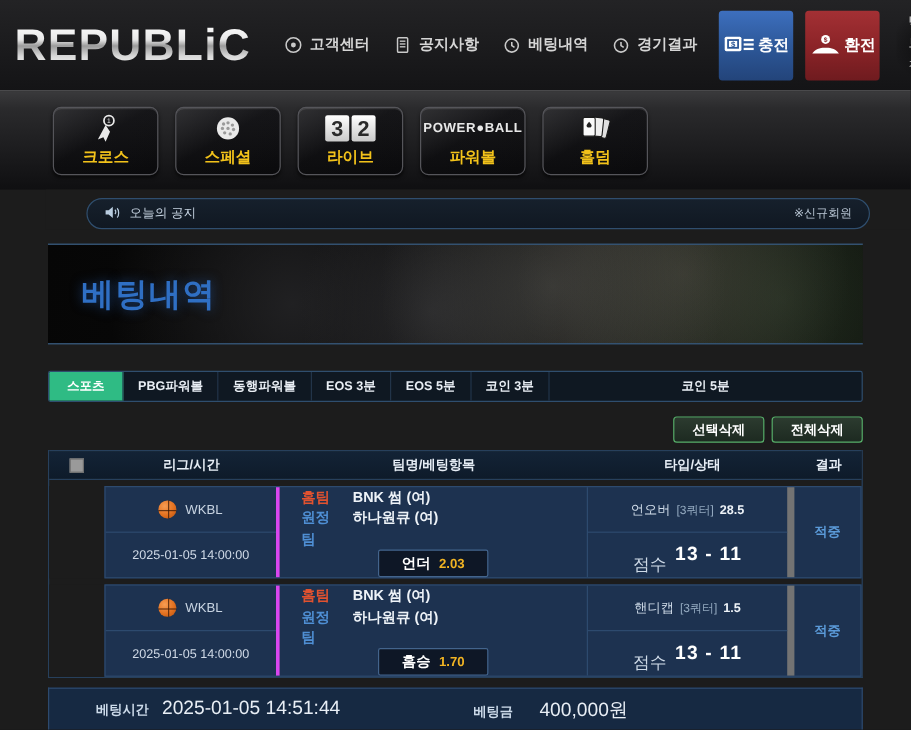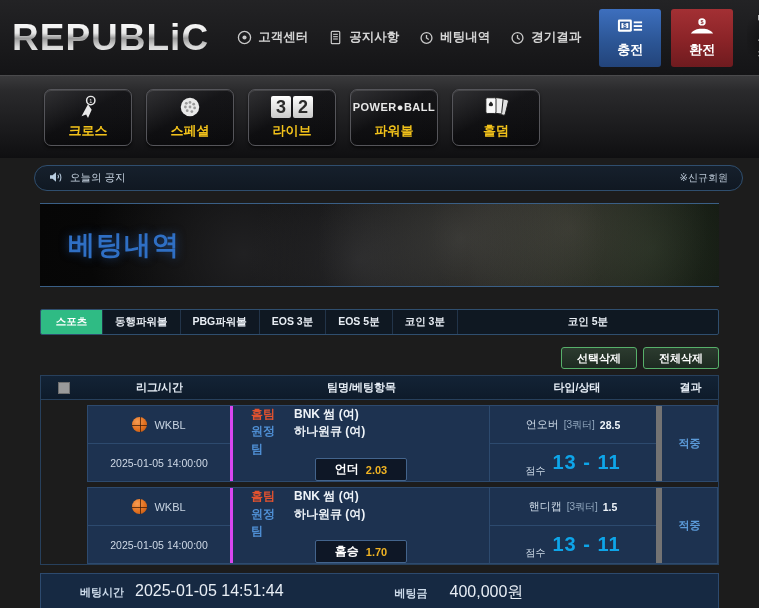--- a/index.html
+++ b/index.html
@@ -39,21 +39,21 @@
   }
   .nav-ico {
     width: 15px; height: 15px; display:inline-block;
     color:#c9c9c9;
   }
   .nav-ico svg { display:block; }
 
   .cta-wrap { display:flex; gap:10px; margin-left: 18px; }
   .cta {
     width: 62px; height: 58px; border-radius: 3px;
-    display:flex; flex-direction:column; align-items:center; justify-content:center;
+    display:flex; flex-direction:row; align-items:center; justify-content:center;
     gap:3px; color:#fff; font-size:13px; font-weight:bold; cursor:pointer;
   }
   .cta.charge { background: linear-gradient(180deg,#3d6fbe 0%,#2c5696 55%,#23447a 100%); }
   .cta.exchange { background: linear-gradient(180deg,#a33034 0%,#8a2327 55%,#6f1b1f 100%); }
   .cta-ico { width:26px; height:22px; }
 
   .userbox {
     margin-left: 14px;
     padding: 6px 8px 6px 10px;
     color:#e2e2e2; font-size:11px; line-height:1.55;
@@ -89,21 +89,21 @@
   }
   .live-num i {
     font-style:normal; font-weight:bold; font-size:18px; color:#2a2a2a;
     background:linear-gradient(180deg,#ffffff,#c9c9c9);
     padding:0 5px; border-radius:2px; line-height:22px;
   }
   .pb-text { text-align:center; line-height:1; }
   .pb-text b { display:block; font-size:11px; color:#e8e8e8; letter-spacing:.5px; }
 
   
-  .notice-wrap { padding: 7px 16px 0 34px; background:#1c1c1c; }
+  .notice-wrap { padding: 7px 34px 0 34px; background:#1c1c1c;margin-left:38px; }
   .notice {
     height: 26px; border: 1px solid #2f4e6e; border-radius: 13px;
     background: linear-gradient(180deg,#16202c 0%,#101822 100%);
     display:flex; align-items:center; justify-content:space-between;
     padding: 0 14px; color:#c7d4e2; font-size:10.5px;
   }
   .notice .left { display:flex; align-items:center; gap:7px; }
   .notice .right { color:#b9c6d4; font-size:10px; }
 
   
@@ -214,22 +214,22 @@
   .pick .od { color:#f0b323; font-size:11px; font-weight:bold; }
 
   .col-type { width:172px; display:flex; flex-direction:column; border-right:6px solid #737373; }
   .type-top {
     flex:1; display:flex; align-items:center; justify-content:center; gap:5px;
     border-bottom:1px solid #2d4a6e; color:#cfdbe8; font-size:11px;
   }
   .type-top .qt { color:#93a9bf; font-size:10px; }
   .type-top .ln { color:#eef3f8; font-size:10.5px; font-weight:bold; }
   .type-bot { flex:1; display:flex; align-items:center; justify-content:center; gap:7px; }
-  .type-bot .sc-lbl { color:#cfdbe8; font-size:10px;margin-top:16px; }
-  .type-bot .sc-val { color:#0ea5e9; font-size:20px; font-weight:bold; letter-spacing:1px; }
+  .type-bot .sc-lbl { color:#cfdbe8; font-size:14px;margin-top:16px; }
+  .type-bot .sc-val { color:#ffffff; font-size:16px; font-weight:bold; letter-spacing:1px; }
 
   .col-result {
     width:55px; display:flex; align-items:center; justify-content:center;
     color:#5b9ad8; font-size:11px; font-weight:bold;
   }
 
   
   .summary {
     margin-top: 8px; border:1px solid #2d4a6e; border-bottom:none;
     background:#162942; padding: 8px 24px 10px 24px;
@@ -404,22 +404,22 @@
 
 <div class="page">
 
   <div class="banner">
     <div class="banner-title">베팅내역</div>
   </div>
 
   <div class="tabs-wrap">
     <div class="tabs">
       <div class="tab active">스포츠</div>
+      <div class="tab">PBG파워볼</div>
       <div class="tab">동행파워볼</div>
-      <div class="tab">PBG파워볼</div>
       <div class="tab">EOS 3분</div>
       <div class="tab">EOS 5분</div>
       <div class="tab">코인 3분</div>
       <div class="tab grow">코인 5분</div>
     </div>
   </div>
 
   <div class="btnrow">
     <div class="gbtn">선택삭제</div>
     <div class="gbtn">전체삭제</div>

